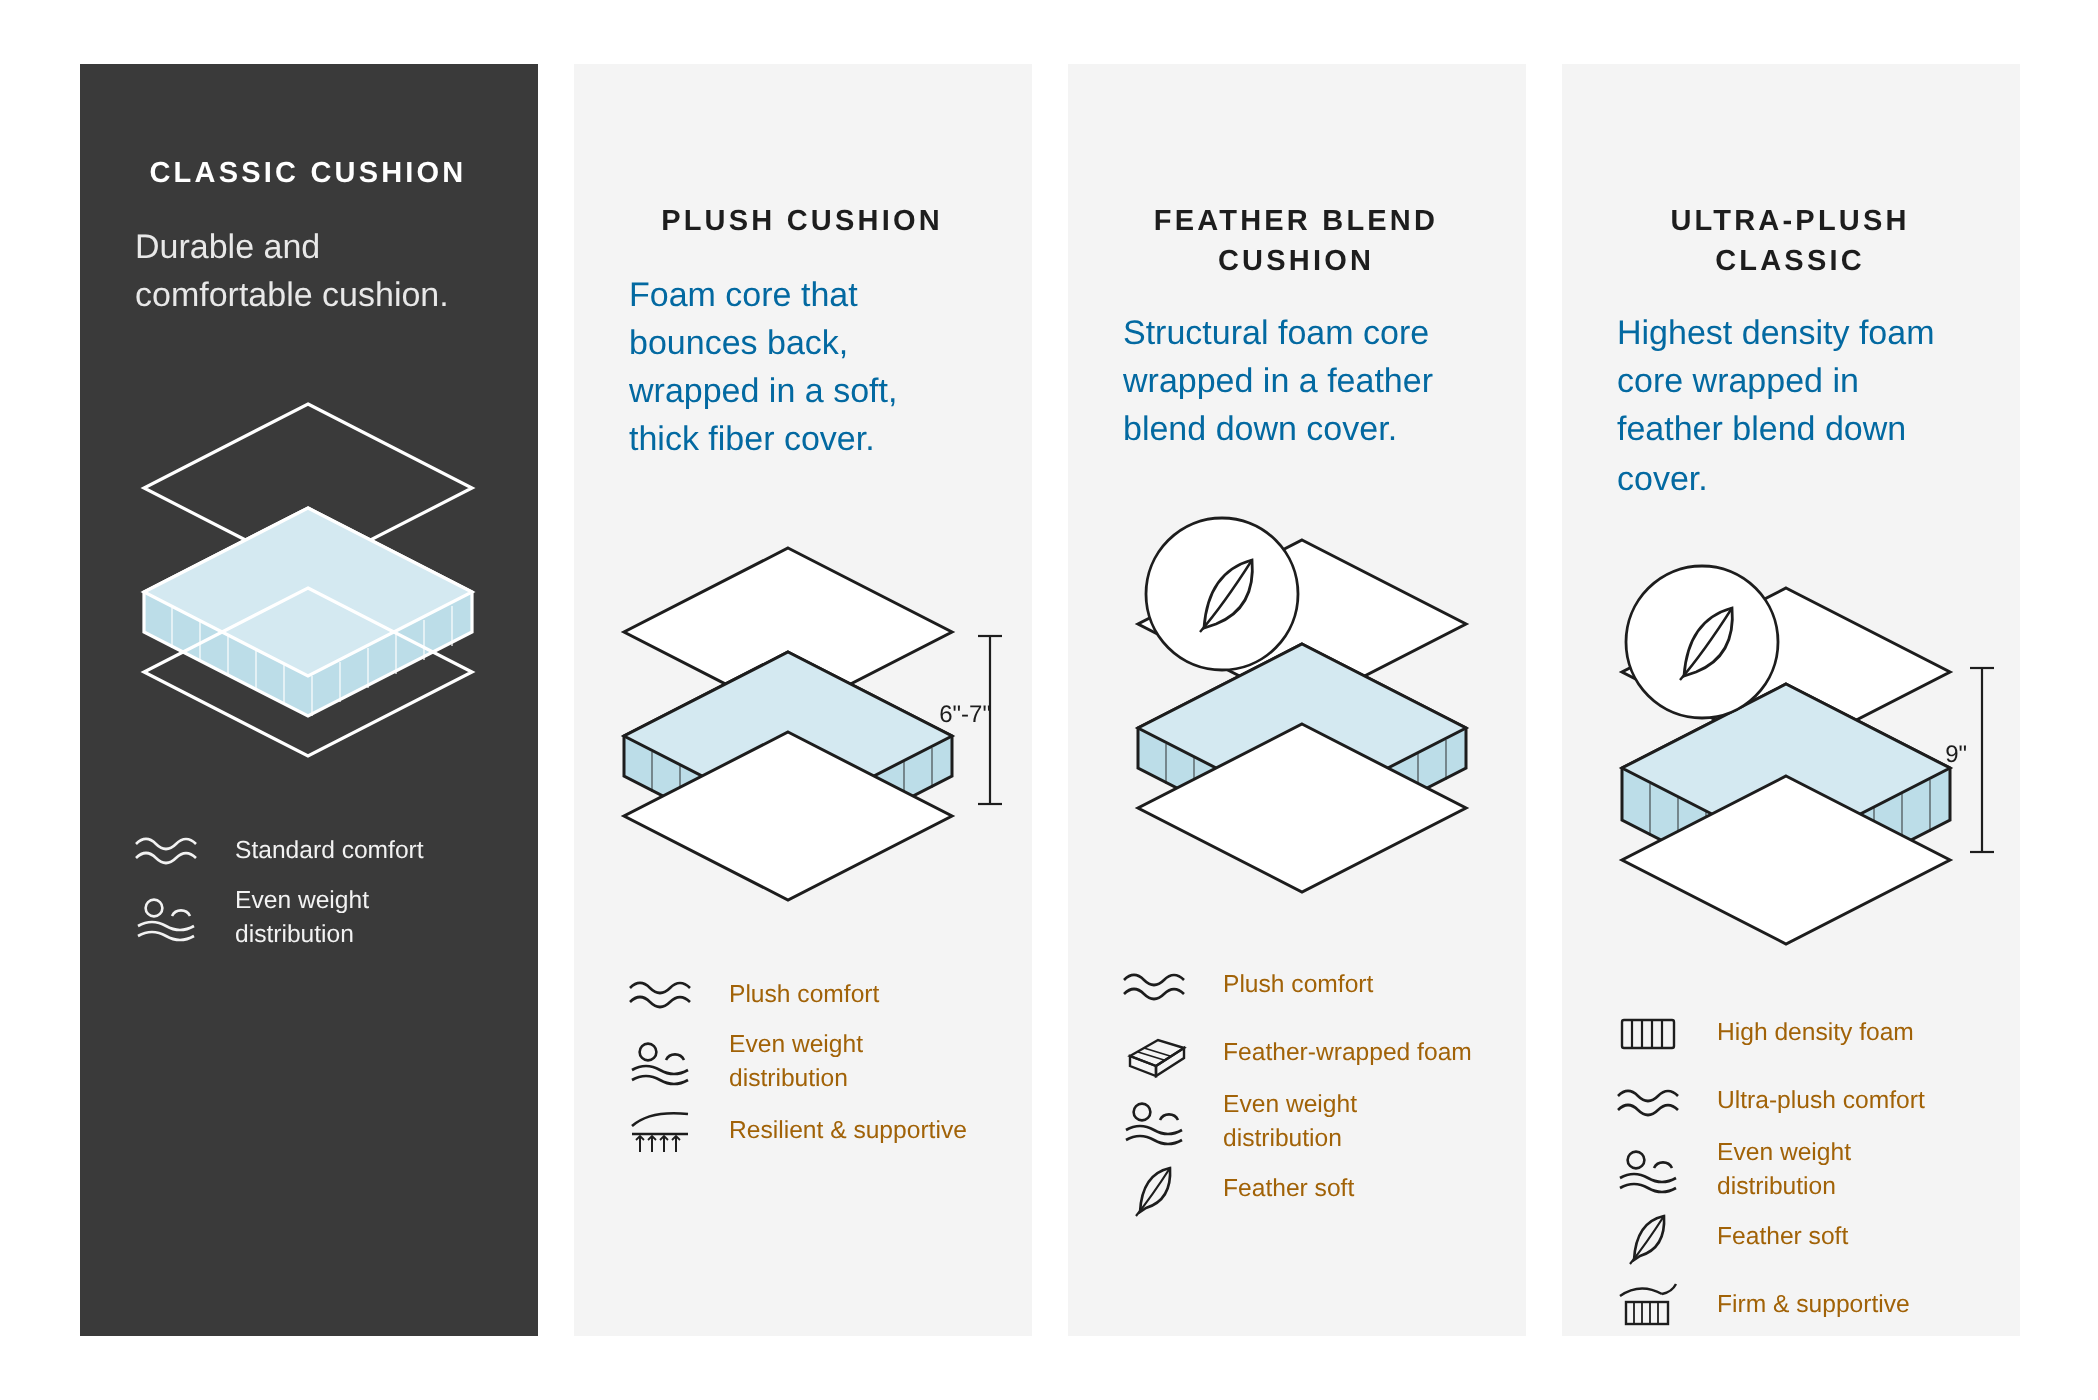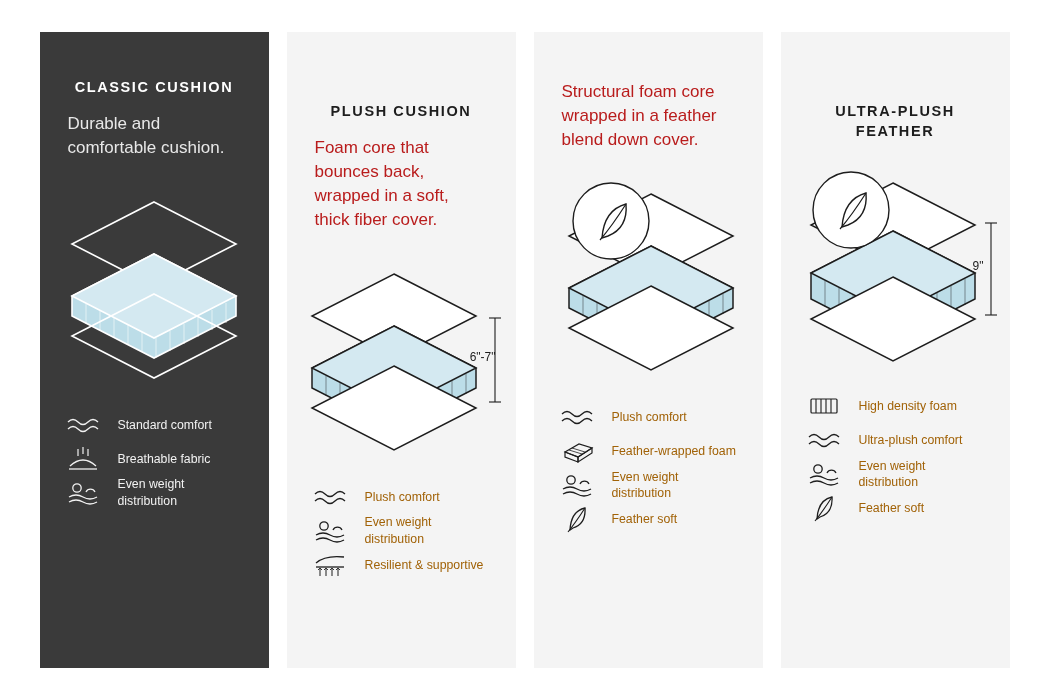--- a/index.html
+++ b/index.html
@@ -39,21 +39,21 @@
   }
   .dark .card-title { color: #ffffff; }
   .light .card-title { color: #1d1d1d; margin-top: 36px; }
 
   .card-desc {
     font-size: 17px;
     line-height: 1.42;
     margin: 14px 6px 0 6px;
   }
   .dark .card-desc { color: #e8e8e8; }
-  .light .card-desc { color: #b91c1c; }
+  .light .card-desc { color: #0369a1; }
 
   .art {
     position: relative;
     height: 210px;
     margin-top: 24px;
   }
   .art svg { display: block; margin: 0 auto; }
 
   .dim-label {
     position: absolute;
@@ -123,32 +123,20 @@
 
     <div class="features">
       <div class="feature">
         <span class="ficon">
           <svg width="34" height="20" viewBox="0 0 34 20">
               <path d="M2 7 Q7 2 12 7 T22 7 T32 7" fill="none" stroke="#f2f2f2" stroke-width="1.3"></path>
               <path d="M2 14 Q7 9 12 14 T22 14 T32 14" fill="none" stroke="#f2f2f2" stroke-width="1.3"></path>
             </svg>
         </span>
         <span class="flabel">Standard comfort</span>
-      </div>
-      <div class="feature">
-        <span class="ficon">
-          <svg width="34" height="26" viewBox="0 0 34 26">
-              <path d="M4 20 Q17 8 30 20" fill="none" stroke="#f2f2f2" stroke-width="1.3"></path>
-              <line x1="3" y1="23" x2="31" y2="23" stroke="#f2f2f2" stroke-width="1.3"></line>
-              <line x1="12" y1="10" x2="12" y2="3" stroke="#f2f2f2" stroke-width="1.2"></line>
-              <line x1="17" y1="8" x2="17" y2="1" stroke="#f2f2f2" stroke-width="1.2"></line>
-              <line x1="22" y1="10" x2="22" y2="3" stroke="#f2f2f2" stroke-width="1.2"></line>
-            </svg>
-        </span>
-        <span class="flabel">Breathable fabric</span>
       </div>
       <div class="feature">
         <span class="ficon">
           <svg width="34" height="26" viewBox="0 0 34 26">
               <circle cx="11" cy="8" r="4.2" fill="none" stroke="#f2f2f2" stroke-width="1.3"></circle>
               <path d="M20 12 a5 5 0 0 1 9 0" fill="none" stroke="#f2f2f2" stroke-width="1.3"></path>
               <path d="M3 17 Q10 13 17 17 T31 17" fill="none" stroke="#f2f2f2" stroke-width="1.3"></path>
               <path d="M3 22 Q10 18 17 22 T31 22" fill="none" stroke="#f2f2f2" stroke-width="1.3"></path>
             </svg>
         </span>
@@ -222,20 +210,21 @@
               </g>
               <path d="M5 19 l2 -2 l2 2 M11 19 l2 -2 l2 2 M17 19 l2 -2 l2 2 M23 19 l2 -2 l2 2" fill="none" stroke="#1d1d1d" stroke-width="0.9"></path>
             </svg>
         </span>
         <span class="flabel">Resilient &amp; supportive</span>
       </div>
     </div>
   </div>
 
   <div class="card light">
+    <div class="card-title">FEATHER BLEND CUSHION</div>
     <div class="card-desc">Structural foam core wrapped in a feather blend down cover.</div>
 
     <div class="art">
       <svg width="200" height="200" viewBox="0 0 200 200">
         <polygon points="95,18 177,60 95,102 13,60" fill="#ffffff" stroke="#1d1d1d" stroke-width="1.5"></polygon>
         <polygon points="95,70 177,112 177,132 95,174 13,132 13,112" fill="#bcdde8" stroke="#1d1d1d" stroke-width="1.5"></polygon>
         <polygon points="95,70 177,112 95,154 13,112" fill="#d4e9f1" stroke="#1d1d1d" stroke-width="1.5"></polygon>
         <g stroke="#1d1d1d" stroke-width="0.6" opacity="0.75">
           <line x1="27" y1="120" x2="27" y2="140"></line>
             <line x1="41" y1="127" x2="41" y2="147"></line>
@@ -298,21 +287,22 @@
               <path d="M8 25 Q9 6 23 3 Q24 19 11 23 Z" fill="none" stroke="#1d1d1d" stroke-width="1.3"></path>
               <path d="M6 27 Q14 17 23 3" fill="none" stroke="#1d1d1d" stroke-width="1.1"></path>
             </svg>
         </span>
         <span class="flabel">Feather soft</span>
       </div>
     </div>
   </div>
 
   <div class="card light">
-    <div class="card-title">ULTRA-PLUSH FEATHER</div>
+    <div class="card-title">ULTRA-PLUSH CLASSIC</div>
+    <div class="card-desc">Highest density foam core wrapped in feather blend down cover.</div>
 
     <div class="art">
       <svg width="200" height="200" viewBox="0 0 200 200">
         <polygon points="90,18 172,60 90,102 8,60" fill="#ffffff" stroke="#1d1d1d" stroke-width="1.5"></polygon>
         <polygon points="90,66 172,108 172,134 90,176 8,134 8,108" fill="#bcdde8" stroke="#1d1d1d" stroke-width="1.5"></polygon>
         <polygon points="90,66 172,108 90,150 8,108" fill="#d4e9f1" stroke="#1d1d1d" stroke-width="1.5"></polygon>
         <g stroke="#1d1d1d" stroke-width="0.6" opacity="0.75">
           <line x1="22" y1="116" x2="22" y2="142"></line>
             <line x1="36" y1="123" x2="36" y2="149"></line>
           <line x1="50" y1="130" x2="50" y2="156"></line>
@@ -375,16 +365,32 @@
       </div>
       <div class="feature">
         <span class="ficon">
           <svg width="30" height="28" viewBox="0 0 30 28">
               <path d="M8 25 Q9 6 23 3 Q24 19 11 23 Z" fill="none" stroke="#1d1d1d" stroke-width="1.3"></path>
               <path d="M6 27 Q14 17 23 3" fill="none" stroke="#1d1d1d" stroke-width="1.1"></path>
             </svg>
         </span>
         <span class="flabel">Feather soft</span>
       </div>
+      <div class="feature">
+        <span class="ficon">
+          <svg width="34" height="28" viewBox="0 0 34 28">
+              <path d="M3 9 Q13 2 24 8" fill="none" stroke="#1d1d1d" stroke-width="1.2"></path>
+              <path d="M24 8 q5 -1 7 -5" fill="none" stroke="#1d1d1d" stroke-width="1.2"></path>
+              <rect x="6" y="12" width="21" height="11" fill="none" stroke="#1d1d1d" stroke-width="1.2"></rect>
+              <g stroke="#1d1d1d" stroke-width="0.9">
+                <line x1="10" y1="12" x2="10" y2="23"></line>
+                <line x1="14" y1="12" x2="14" y2="23"></line>
+                <line x1="18" y1="12" x2="18" y2="23"></line>
+                <line x1="22" y1="12" x2="22" y2="23"></line>
+              </g>
+            </svg>
+        </span>
+        <span class="flabel">Firm &amp; supportive</span>
+      </div>
     </div>
   </div>
 
 </div>
 
 </body></html>

